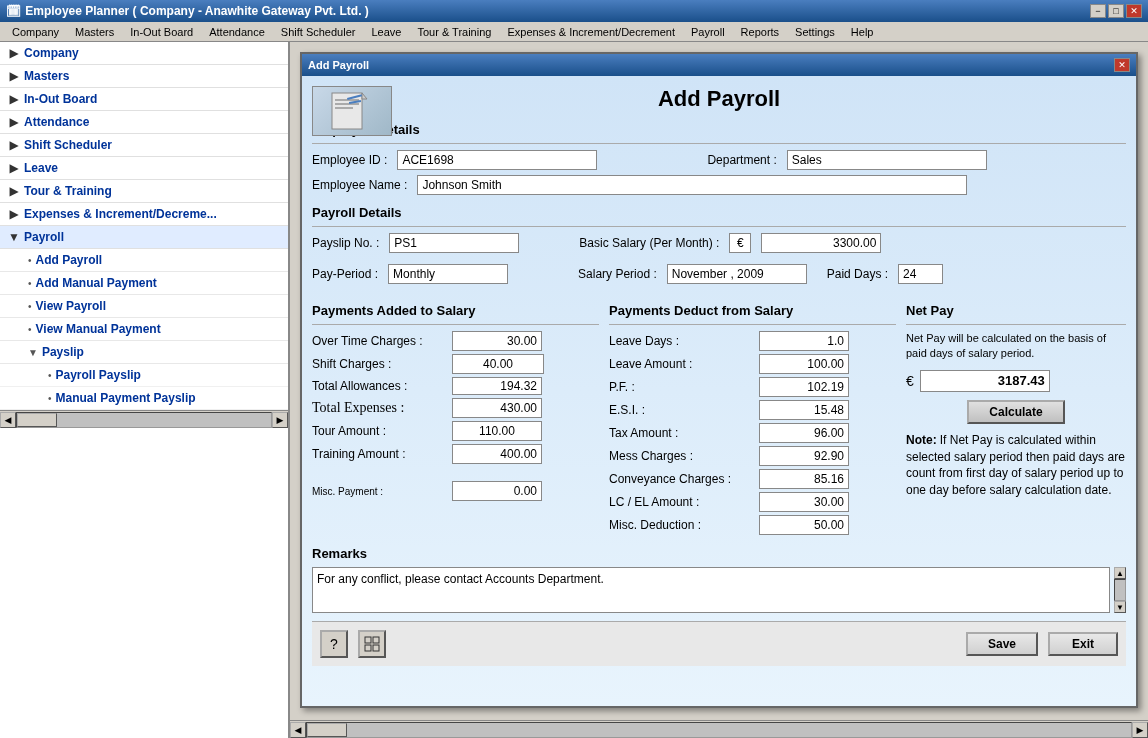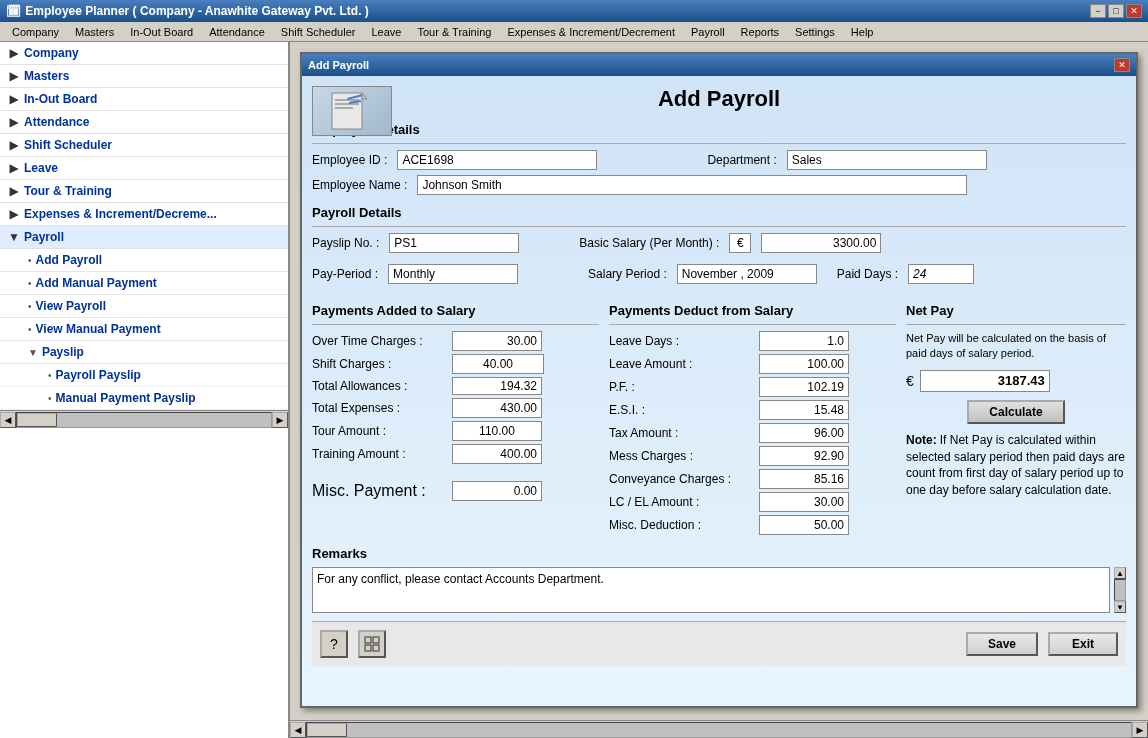--- a/index.html
+++ b/index.html
@@ -381,29 +381,29 @@
           <div class="field-row" style="margin-left:40px;">
             <span class="field-label">Basic Salary (Per Month) :</span>
             <input class="field-input" type="text" value="€" style="width: 22px; text-align: center;">
             <input class="field-input" type="text" value="3300.00" style="width: 120px; text-align: right;">
           </div>
         </div>
 
         <div style="display:flex; gap:20px; margin-bottom:6px;">
           <div class="field-row">
             <span class="field-label">Pay-Period :</span>
-            <input class="field-input" type="text" value="Monthly" style="width: 130px;">
+            <input class="field-input" type="text" value="Monthly" style="width: 120px;">
           </div>
           <div class="field-row" style="margin-left:50px;">
             <span class="field-label">Salary Period :</span>
             <input class="field-input" type="text" value="November , 2009" style="width: 140px;">
           </div>
           <div class="field-row">
             <span class="field-label">Paid Days :</span>
-            <input class="field-input" type="text" value="24" style="width: 66px; font-style: italic;">
+            <input class="field-input" type="text" value="24" style="width: 45px;">
           </div>
         </div>
 
         <div class="three-col">
 
           <div class="col-payments">
             <div class="section-title">Payments Added to Salary</div>
             <div class="separator"></div>
             <div id="payments-added-rows">
                 <div class="field-row" style="margin-bottom: 3px;">
@@ -412,33 +412,33 @@
     </div>
                 <div class="field-row" style="margin-bottom: 3px;">
       <span style="font-size:12px; white-space:nowrap; min-width:130px;">Shift Charges :</span>
       <input type="text" class="amount-input" value="40.00" style="text-align: center; width: 92px; border: 1px solid rgb(136, 136, 136); background: white; padding: 2px 4px; font-size: 12px; height: 20px;">
     </div>
                 <div class="field-row" style="margin-bottom: 3px;">
       <span style="font-size:12px; white-space:nowrap; min-width:130px;">Total Allowances :</span>
       <input type="text" class="amount-input" value="194.32" style="text-align: right; width: 90px; border: 1px solid rgb(136, 136, 136); background: white; padding: 2px 4px; font-size: 12px; height: 18px;">
     </div>
                 <div class="field-row" style="margin-bottom: 3px;">
-      <span style="font-size:12px; white-space:nowrap; min-width:130px;">Total Expenses :</span>
+      <span style="font-size:14px; white-space:nowrap; min-width:130px;font-family:Liberation Serif, serif;">Total Expenses :</span>
       <input type="text" class="amount-input" value="430.00" style="text-align: right; width: 90px; border: 1px solid rgb(136, 136, 136); background: white; padding: 2px 4px; font-size: 12px; height: 20px;">
     </div>
                 <div class="field-row" style="margin-bottom: 3px;">
       <span style="font-size:12px; white-space:nowrap; min-width:130px;">Tour Amount :</span>
       <input type="text" class="amount-input" value="110.00" style="text-align: center; width: 90px; border: 1px solid rgb(136, 136, 136); background: white; padding: 2px 4px; font-size: 12px; height: 20px;">
     </div>
                 <div class="field-row" style="margin-bottom: 17px;">
       <span style="font-size:12px; white-space:nowrap; min-width:130px;">Training Amount :</span>
       <input type="text" class="amount-input" value="400.00" style="text-align: right; width: 90px; border: 1px solid rgb(136, 136, 136); background: white; padding: 2px 4px; font-size: 12px; height: 20px;">
     </div>
                 <div class="field-row" style="margin-bottom: 3px;">
-      <span style="font-size:16px; white-space:nowrap; min-width:130px;">Misc. Payment :</span>
+      <span style="font-size:10px; white-space:nowrap; min-width:130px;">Misc. Payment :</span>
       <input type="text" class="amount-input" value="0.00" style="text-align: right; width: 90px; border: 1px solid rgb(136, 136, 136); background: white; padding: 2px 4px; font-size: 12px; height: 20px;">
     </div>
               </div>
           </div>
 
           <div class="col-deductions">
             <div class="section-title">Payments Deduct from Salary</div>
             <div class="separator"></div>
             <div id="payments-deduct-rows">
                 <div class="field-row" style="margin-bottom: 3px;">

